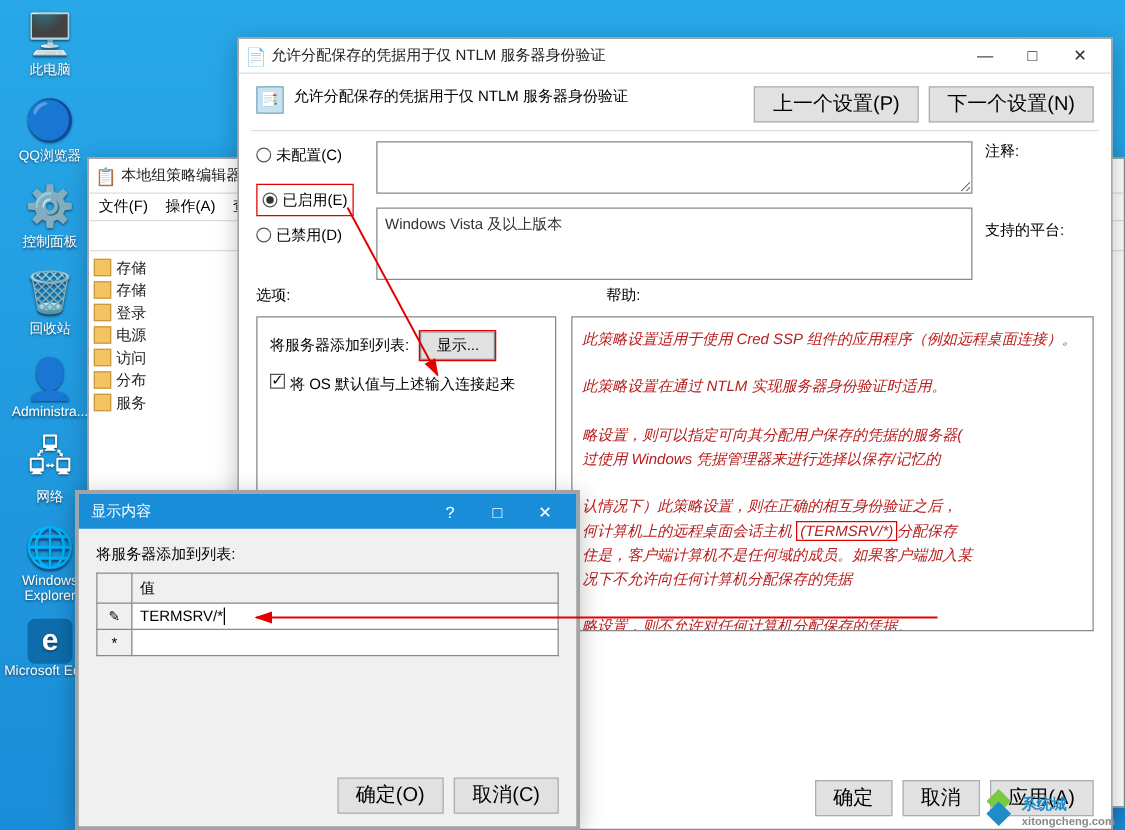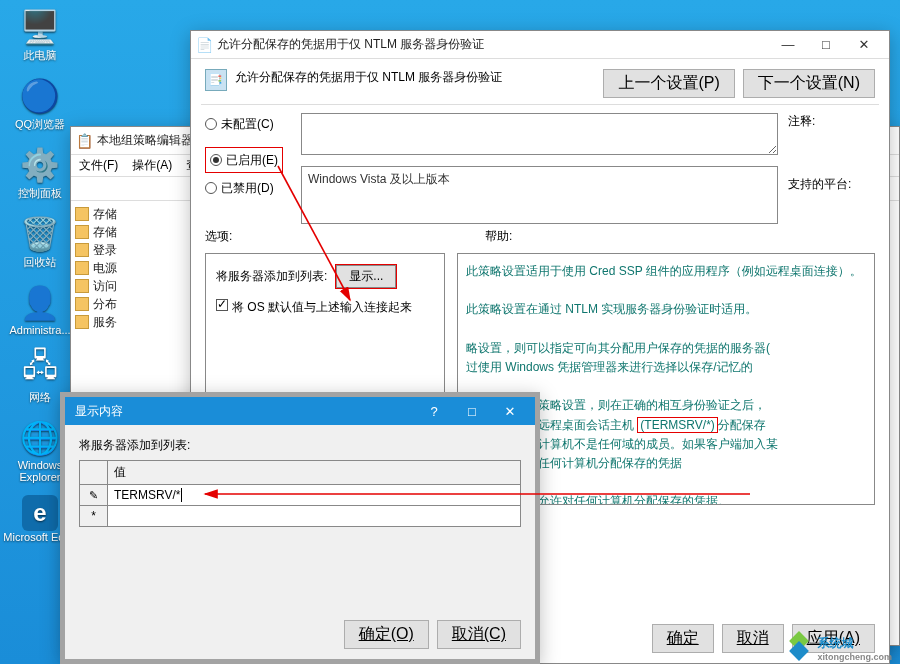--- a/index.html
+++ b/index.html
@@ -35,31 +35,31 @@
 .radio { width:12px; height:12px; border:1px solid #555; border-radius:50%; display:inline-block; position:relative; }
 .radio.on::after { content:""; position:absolute; width:6px; height:6px; background:#333; border-radius:50%; top:2px; left:2px; }
 .enabled-box { border:1.5px solid #e40000; padding:1px 4px; margin-top:12px; width:fit-content; }
 .commentbox, .platformbox { width:100%; border:1px solid #888; padding:4px 6px; color:#333; background:#fff; font-size:12px; }
 .commentbox { height:42px; }
 .platformbox { height:58px; display:flex; align-items:flex-start; }
 .label-row { display:flex; padding:2px 14px 4px 14px; }
 .label-row .l { width:280px; }
 .lower { display:flex; padding:4px 14px; gap:12px; height:260px; }
 .lower .opts { width:240px; border:1px solid #888; padding:10px; }
-.lower .help { flex:1; border:1px solid #888; padding:8px; overflow-y:auto; line-height:1.6; color:#0f766e; }
+.lower .help { flex:1; border:1px solid #888; padding:8px; overflow-y:auto; line-height:1.6; color:#b91c1c;font-style:italic; }
 .show-row { display:flex; align-items:center; gap:8px; margin-bottom:10px; }
 .show-btn { border:1px solid #888; padding:2px 12px; font-size:12px; background:#e1e1e1; cursor:pointer; }
 .show-btn-border { border:1.5px solid #e40000; padding:0; display:inline-block; }
 .cb { width:12px; height:12px; border:1px solid #555; display:inline-block; position:relative; margin-right:4px; }
 .cb.on::after { content:"✓"; position:absolute; top:-3px; left:0; font-size:12px; color:#000; }
-.dlg-btns { position:absolute; bottom:10px; right:14px; display:flex; gap:8px;text-decoration:underline; }
+.dlg-btns { position:absolute; bottom:10px; right:14px; display:flex; gap:8px; }
 .help .hl { border:1.5px solid #e40000; padding:0 2px;text-align:center; }
 
 
-#showdlg { top: 392px; left: 60px; width: 480px; height: 272px; background:#f0f0f0; border:5px solid #a3a3a3; }
+#showdlg { top: 392px; left: 60px; width: 404px; height: 272px; background:#f0f0f0; border:3px solid #a3a3a3; }
 #showdlg .titlebar { background:#1a8dd8; color:#fff; border:none; }
 #showdlg .titlebar .titletext { color:#fff; font-size:12px; }
 #showdlg .win-btn { color:#fff; }
 #showdlg .content { padding:12px 14px; }
 .gridtbl { width:100%; border:1px solid #888; border-collapse:collapse; background:#fff; margin-top:6px; }
 .gridtbl th, .gridtbl td { border:1px solid #888; padding:3px 6px; font-size:12px; text-align:left; }
 .gridtbl th { background:#f0f0f0; font-weight:normal; }
 .gridtbl .rowhdr { width:28px; background:#f0f0f0; text-align:center; }
 .pencil { font-size:11px; }
 .star { font-size:12px; }

